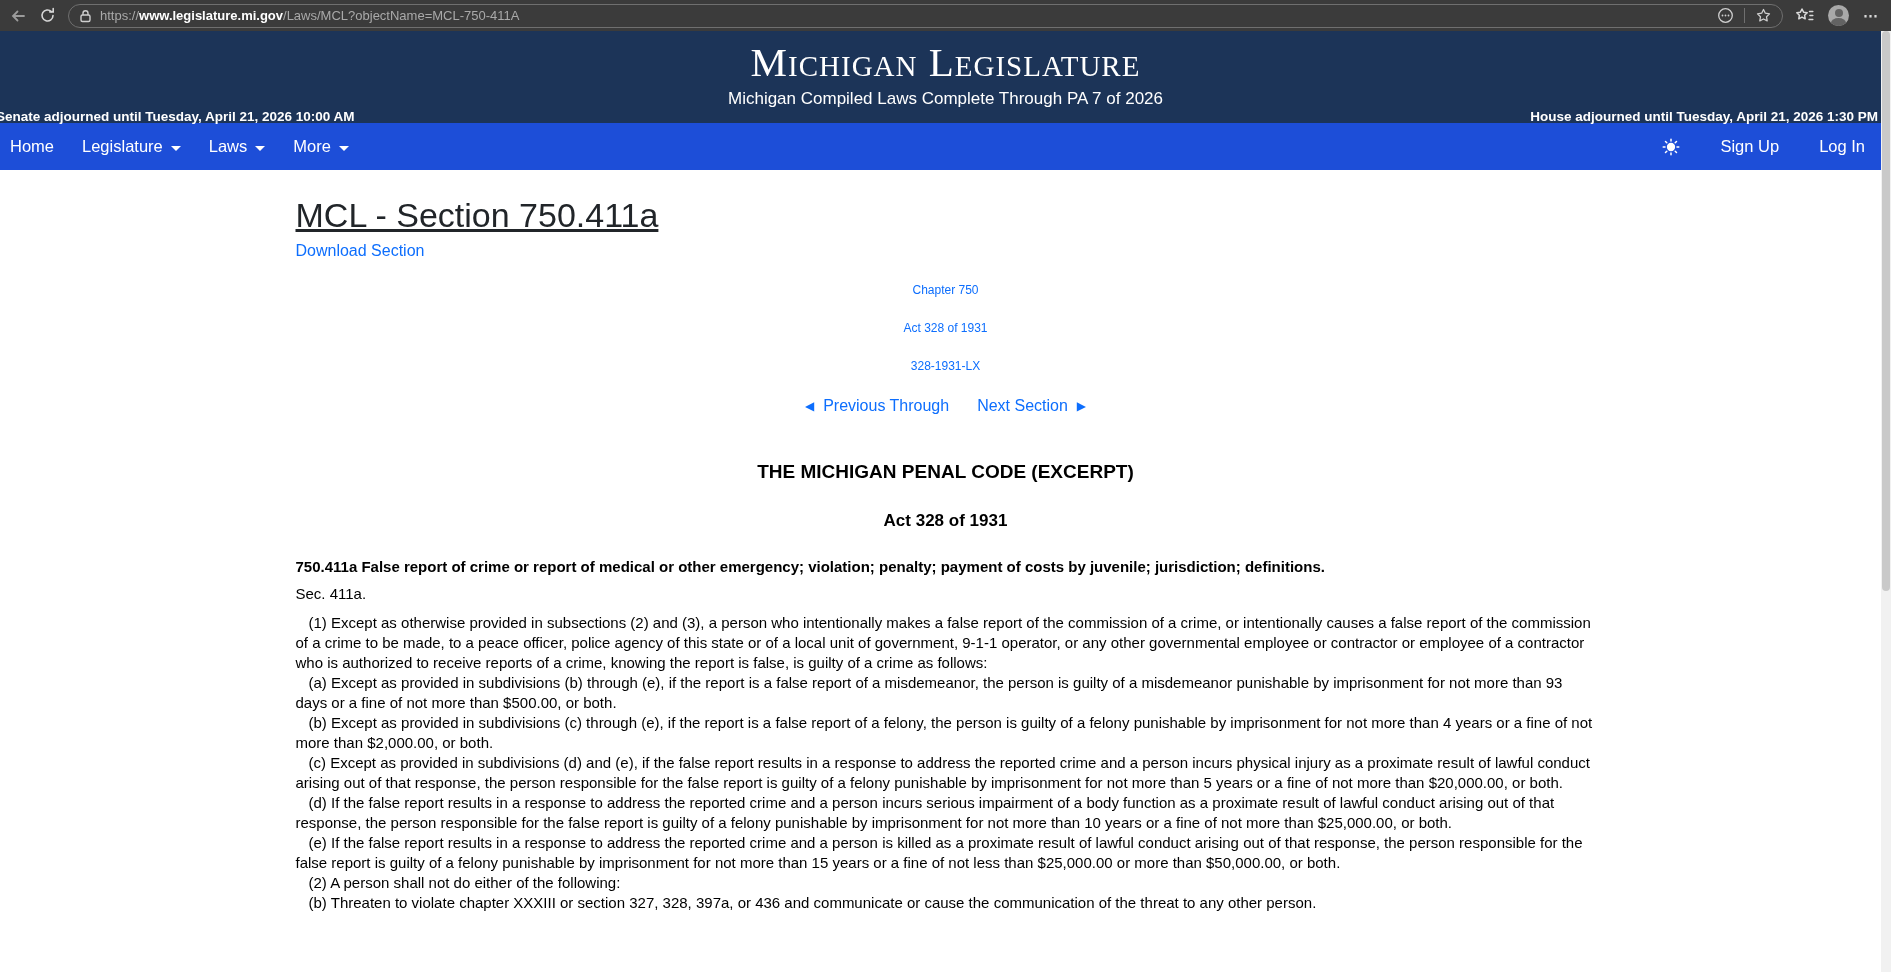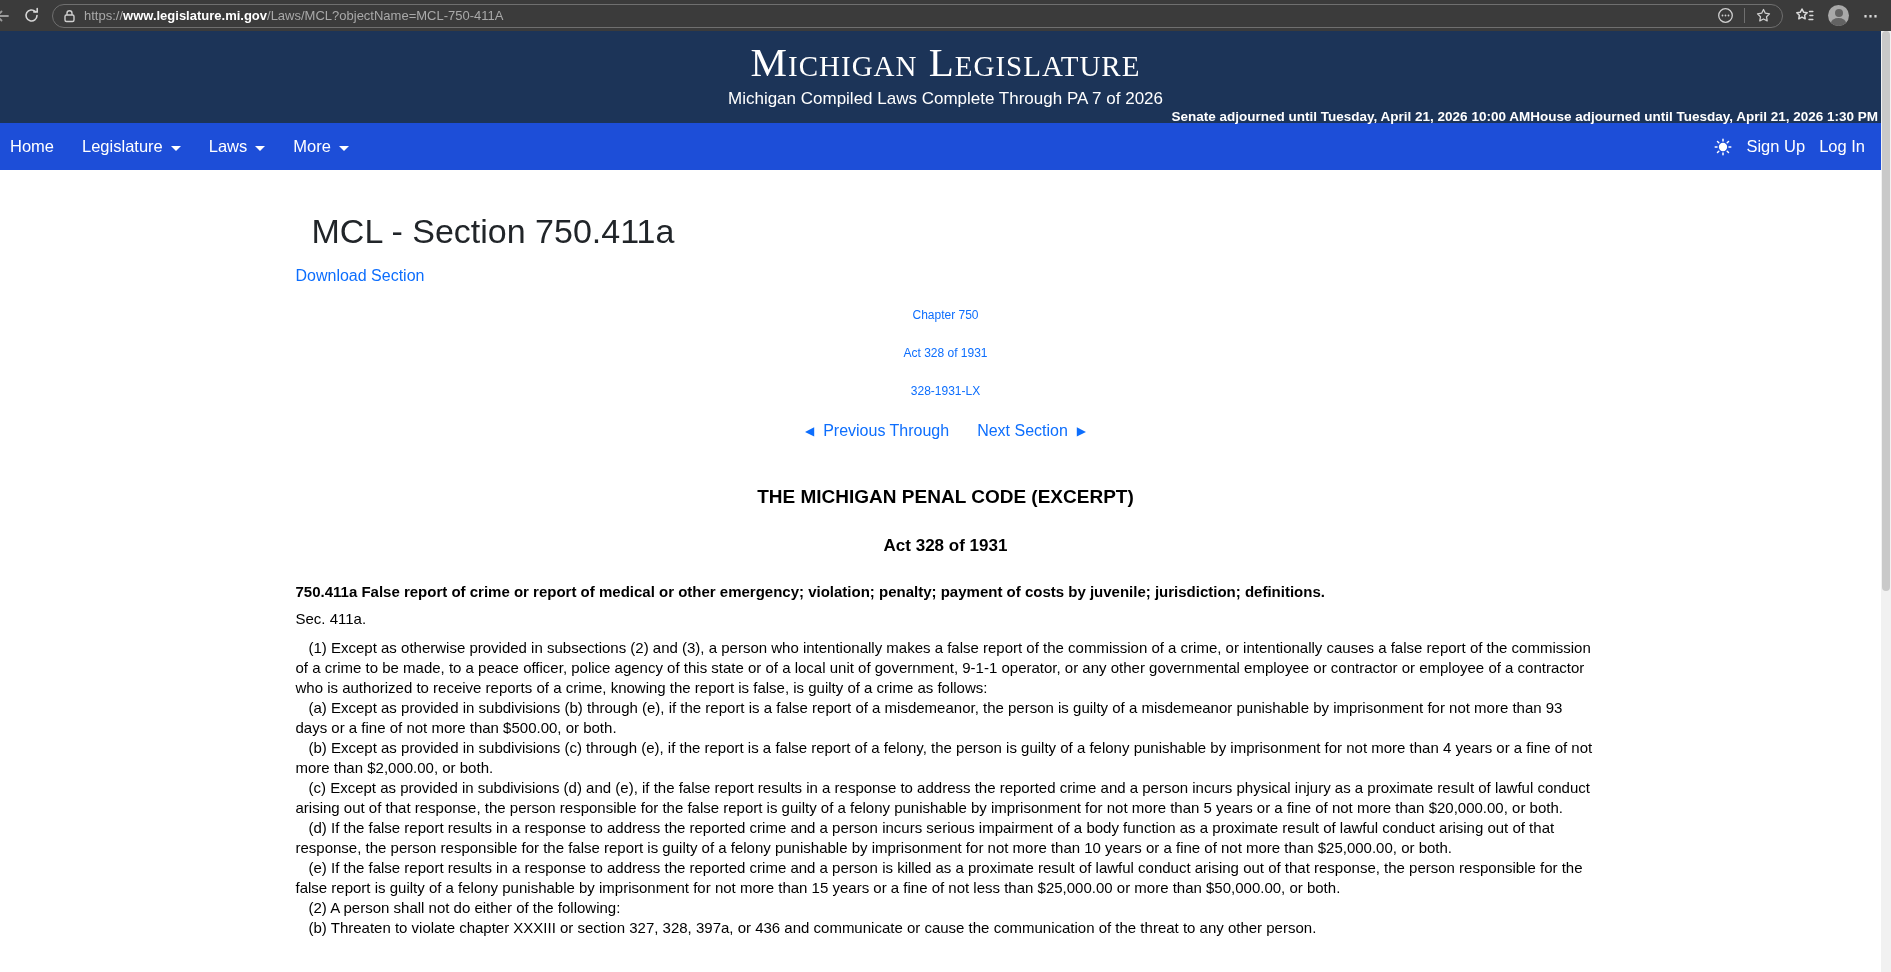--- a/index.html
+++ b/index.html
@@ -7,21 +7,21 @@
   body {
     width:1891px; height:972px; overflow:hidden;
     background:#ffffff;
     font-family:"Liberation Sans", sans-serif;
   }
 
   
   .toolbar {
     height:31px; background:#3b3b3b;
     display:flex; align-items:center;
-    padding:0 12px 0 0; gap:12px;
+    padding:0 12px 0 16px; gap:12px;
   }
   .tool-btn { display:flex; align-items:center; justify-content:center; flex:0 0 auto; }
   .back-btn { margin-left:-7px; }
   .url-pill {
     flex:1 1 auto; height:24px;
     border:1px solid #6f6f6f; border-radius:13px;
     background:#3b3b3b;
     display:flex; align-items:center;
     padding:0 10px; gap:8px;
     font-size:13px; color:#a9a9a9; white-space:nowrap; overflow:hidden;
@@ -46,44 +46,44 @@
   }
   .site-title {
     margin-top:9px; text-align:center;
     font-family:"Liberation Serif", serif;
     font-variant:small-caps; font-size:41px; line-height:44px;
     letter-spacing:1px;
   }
   .site-subtitle { text-align:center; font-size:17px; margin-top:5px; }
   .status-row {
     margin-top:auto; margin-bottom:7px;
-    display:flex; justify-content:flex-end;
+    display:flex; justify-content:space-between;
     font-size:13.5px; font-weight:700;
   }
   .status-left { margin-left:-4px; }
   .status-right { margin-right:13px; }
 
   
   .navbar {
     height:47px; background:#1d4ed8; color:#ffffff;
     display:flex; align-items:center;
     padding:0 26px 0 10px; font-size:16.5px;
   }
   .nav-item { display:flex; align-items:center; gap:8px; margin-right:28px; cursor:pointer; }
   .caret {
     width:0; height:0;
     border-left:5px solid transparent; border-right:5px solid transparent;
     border-top:5px solid #ffffff; margin-top:3px;
   }
-  .nav-right { margin-left:auto; display:flex; align-items:center; gap:14px; }
+  .nav-right { margin-left:auto; display:flex; align-items:center; gap:40px; }
   .nav-link { cursor:pointer; }
 
   
   .content { width:1300px; margin:0 auto; padding-top:25px; }
-  .page-title { font-size:34px; font-weight:400; color:#212529; margin:16px; line-height:40px; }
+  .page-title { font-size:34px; font-weight:400; color:#212529; margin:0; line-height:40px;text-decoration:underline; }
   a.lnk { color:#0d6efd; text-decoration:none; cursor:pointer; }
   .download { font-size:16px; margin-top:7px; }
   .center-line { text-align:center; font-size:12px; margin-top:23px; }
   .center-line + .center-line { margin-top:24px; }
   .prevnext { text-align:center; font-size:16px; margin-top:24px; }
   .prevnext .gap { display:inline-block; width:28px; }
   .tri { font-size:12px; position:relative; top:-1px; }
   .doc-title { text-align:center; font-weight:700; font-size:19px; margin-top:46px; color:#000; }
   .doc-act { text-align:center; font-weight:700; font-size:17px; margin-top:28px; color:#000; }
 

